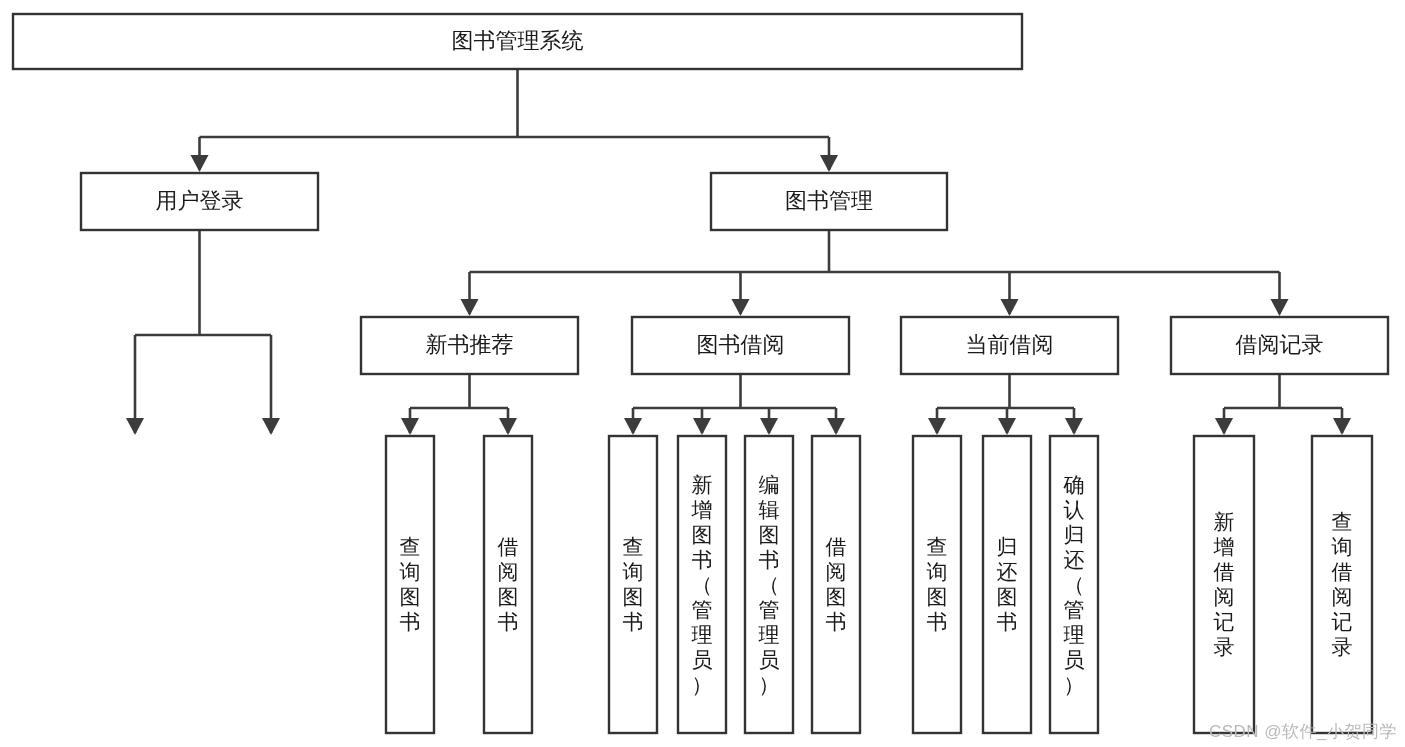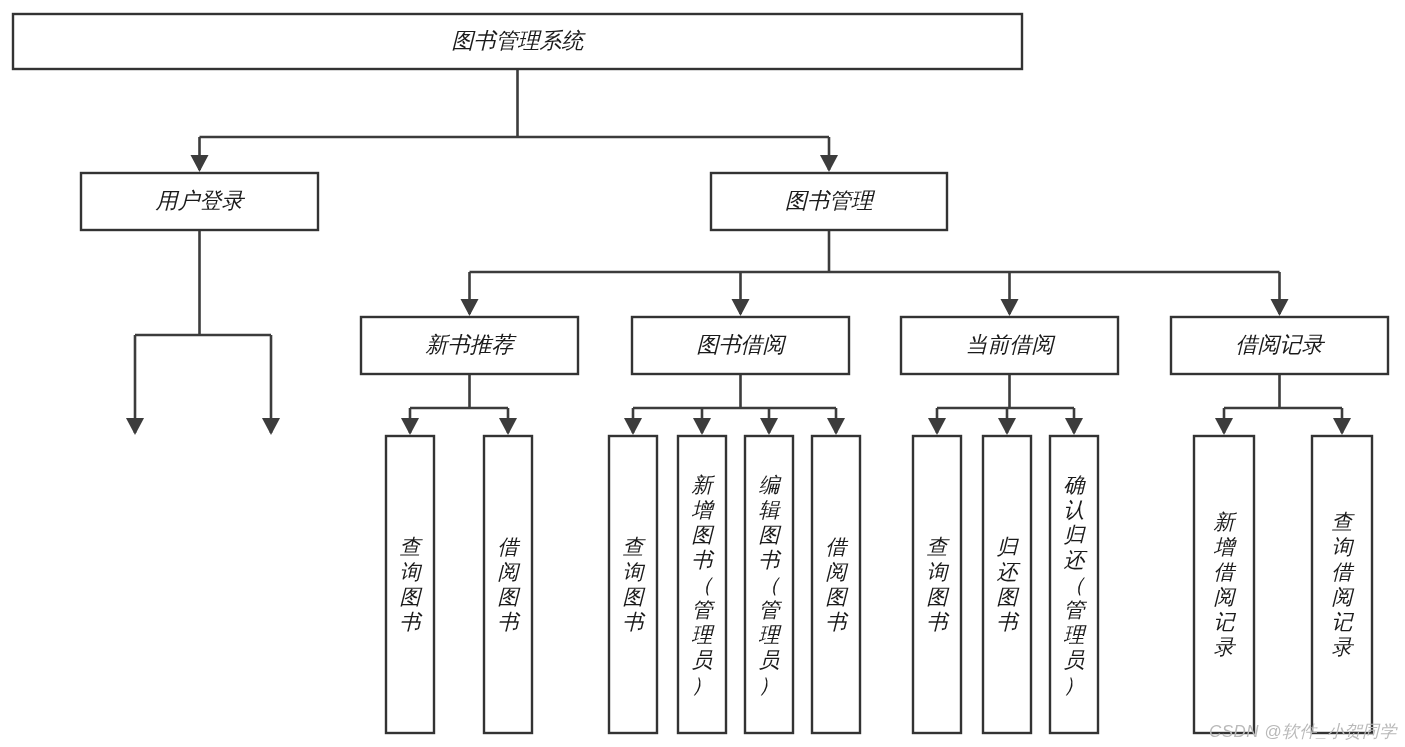--- a/index.html
+++ b/index.html
@@ -11,21 +11,20 @@
     width: 1405px;
     height: 747px;
     font-family: "Liberation Sans", "DejaVu Sans", sans-serif;
     overflow: hidden;
     position: relative;
   }
   #diagram-root {
     position: relative;
     width: 1405px;
     height: 747px;
-    font-style: italic;
   }
   svg#flow {
     position: absolute;
     left: 0;
     top: 0;
     width: 1405px;
     height: 747px;
     display: block;
   }
   .node-box {

